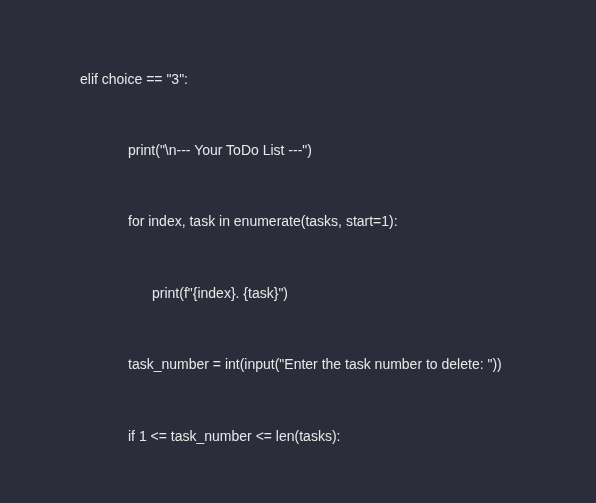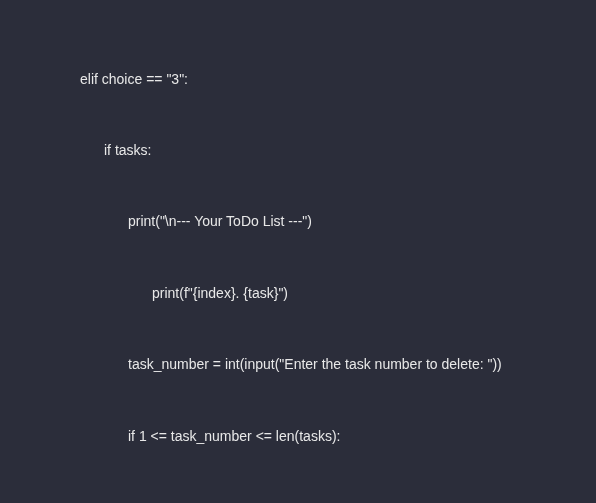--- a/index.html
+++ b/index.html
@@ -29,22 +29,22 @@
     .indent-2 { padding-left: 24px; }
     .indent-3 { padding-left: 48px; }
     .indent-4 { padding-left: 72px; }
     .blank-line { height: 1.7em; }
   </style>
 </head>
 <body>
 
 <div class="code-block">
   <span class="line indent-1">elif choice == "3":</span>
-  <span class="line indent-2">if tasks:</span>
   <span class="line indent-3">print("\n--- Your ToDo List ---")</span>
+  <span class="line indent-3">for index, task in enumerate(tasks, start=1):</span>
   <span class="line indent-4">print(f"{index}. {task}")</span>
   <span class="line indent-3">task_number = int(input("Enter the task number to delete: "))</span>
   <span class="line indent-3">if 1 &lt;= task_number &lt;= len(tasks):</span>
   
   
   
   
   
   
   <span class="blank-line"></span>

